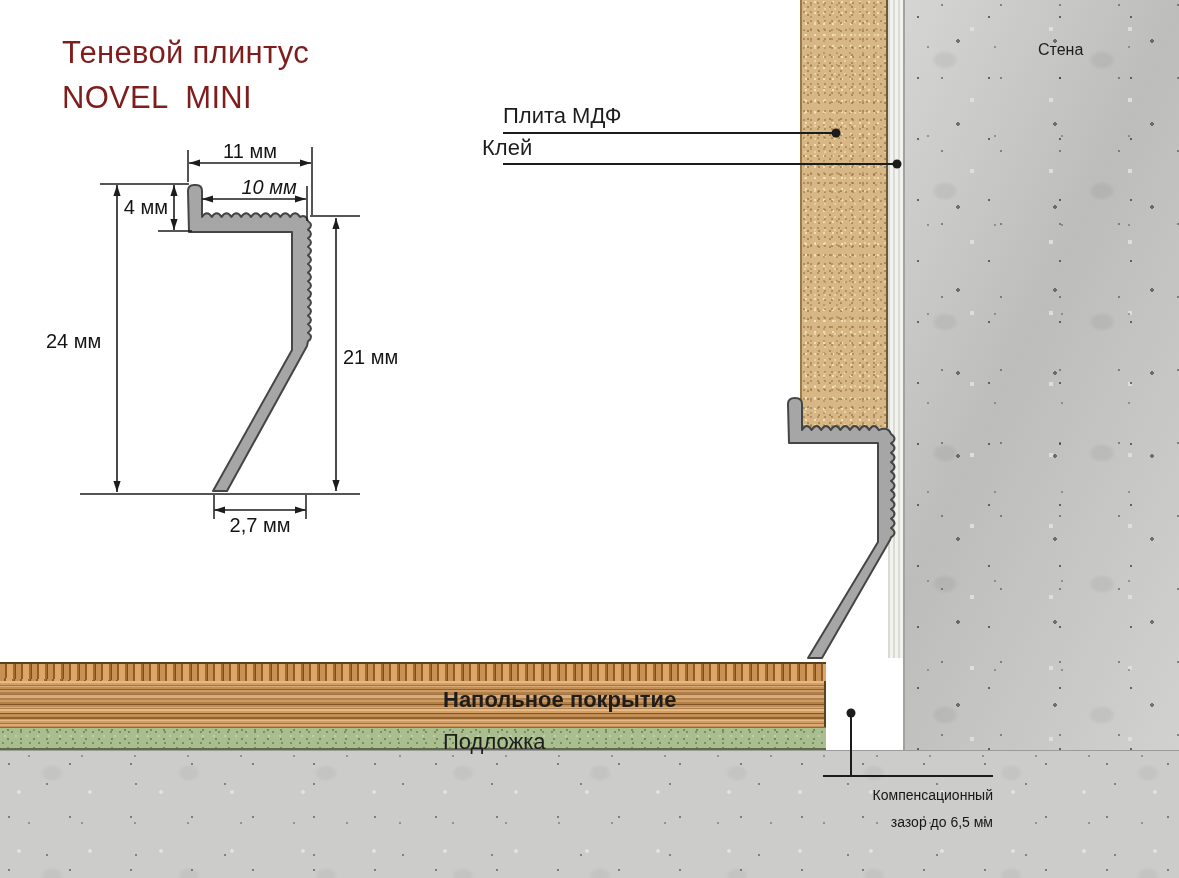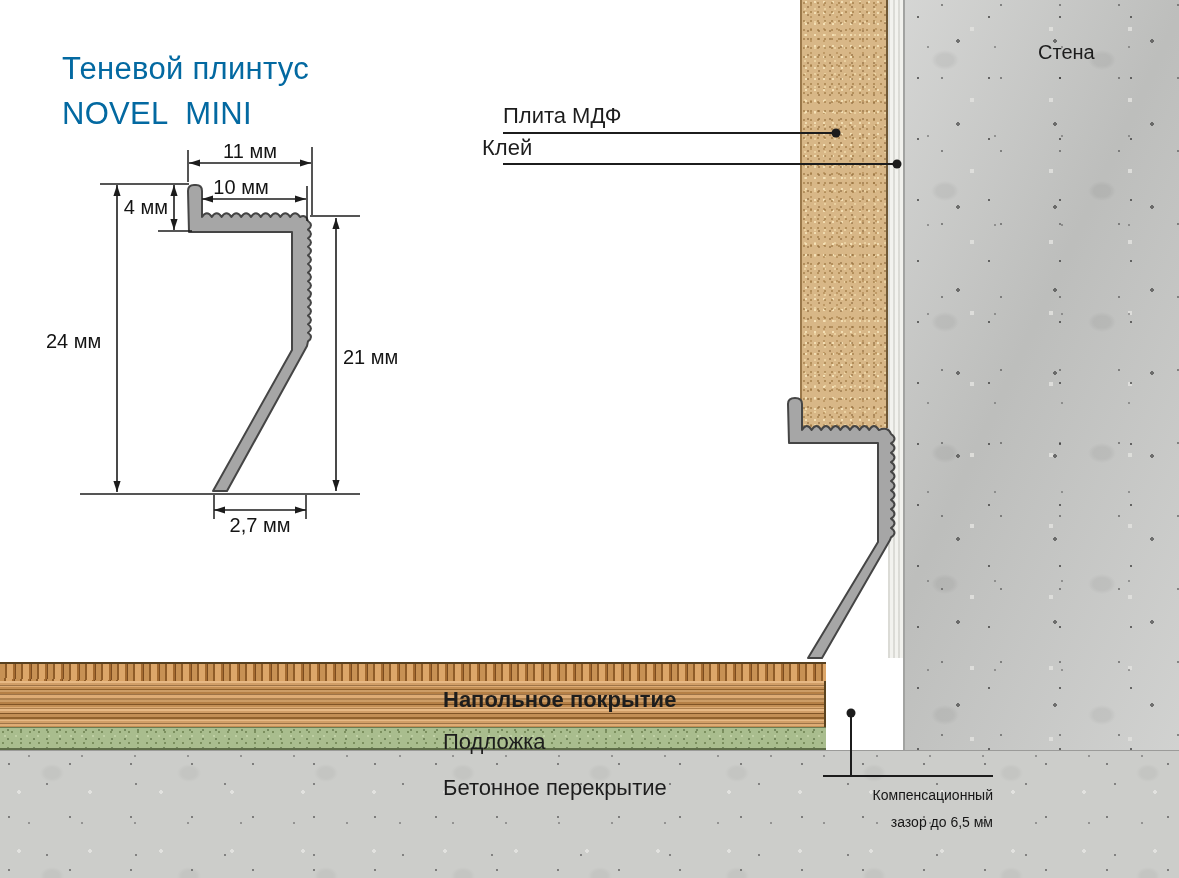--- a/index.html
+++ b/index.html
@@ -73,21 +73,21 @@
     background-image:
       radial-gradient(1.2px 1.2px at 3px 4px, rgba(92,112,62,.6) 98%, transparent),
       radial-gradient(1px 1px at 8px 2px,    rgba(70,90,48,.5) 98%, transparent),
       radial-gradient(1.4px 1.4px at 5px 8px, rgba(196,212,170,.8) 98%, transparent);
     background-size:9px 11px, 13px 9px, 11px 13px;
     border-top:1.5px solid #6b7a52; border-bottom:2px solid #5f6e49;
   }
   .comp-gap { left:826px; top:658px; width:77px; height:92px; background:#ffffff; }
 
   
-  .title { left:62px; top:30px; font-size:31px; line-height:45px; letter-spacing:.3px; color:#0369a1;margin-top:16px; }
+  .title { left:62px; top:30px; font-size:31px; line-height:45px; letter-spacing:.3px; color:#7f1d1d; }
   .title .l2 { white-space:pre; }
   .lbl { font-size:22px; color:#1d1d1d; white-space:nowrap; }
   .dim { font-size:20px; color:#141414; white-space:nowrap; }
   .ctr { text-align:center; }
   .rgt { text-align:right; }
   .gap-label { font-size:14px; line-height:27px; color:#161616; }
 
   svg.overlay { position:absolute; left:0; top:0; }
 </style>
 </head>
@@ -173,34 +173,33 @@
       <circle cx="897" cy="164" r="4.5"></circle>
       <circle cx="851" cy="713" r="4.5"></circle>
     </g>
   </svg>
 
   <div class="abs title">
     <div>Теневой плинтус</div>
     <div class="l2">NOVEL  MINI</div>
   </div>
 
-  <div class="abs lbl" style="left:1038px; top:41px; font-size:20px;">Стена</div>
+  <div class="abs lbl" style="left:1038px; top:41px; font-size:16px;">Стена</div>
 
   <div class="abs lbl" style="left:503px; top:103px;">Плита МДФ</div>
   <div class="abs lbl" style="left:482px; top:135px;">Клей</div>
 
   <div class="abs lbl" style="left:443px; top:687px;font-weight:bold;">Напольное покрытие</div>
   <div class="abs lbl" style="left:443px; top:729px;">Подложка</div>
-  <div class="abs lbl" style="left:443px; top:775px;">Бетонное перекрытие</div>
 
   <div class="abs gap-label rgt" style="left:783px; top:782px; width:210px;">
     <div>Компенсационный</div>
     <div>зазор до 6,5 мм</div>
   </div>
 
   <div class="abs dim ctr" style="left:205px; top:140px; width:90px;">11 мм</div>
-  <div class="abs dim ctr" style="left:196px; top:176px; width:90px;">10 мм</div>
+  <div class="abs dim ctr" style="left:224px; top:176px; width:90px;font-style:italic;">10 мм</div>
   <div class="abs dim rgt" style="left:100px; top:196px; width:68px;">4 мм</div>
   <div class="abs dim" style="left:46px; top:330px;">24 мм</div>
   <div class="abs dim" style="left:343px; top:346px;">21 мм</div>
   <div class="abs dim ctr" style="left:214px; top:514px; width:92px;">2,7 мм</div>
 
 </div>
 
 </body></html>

